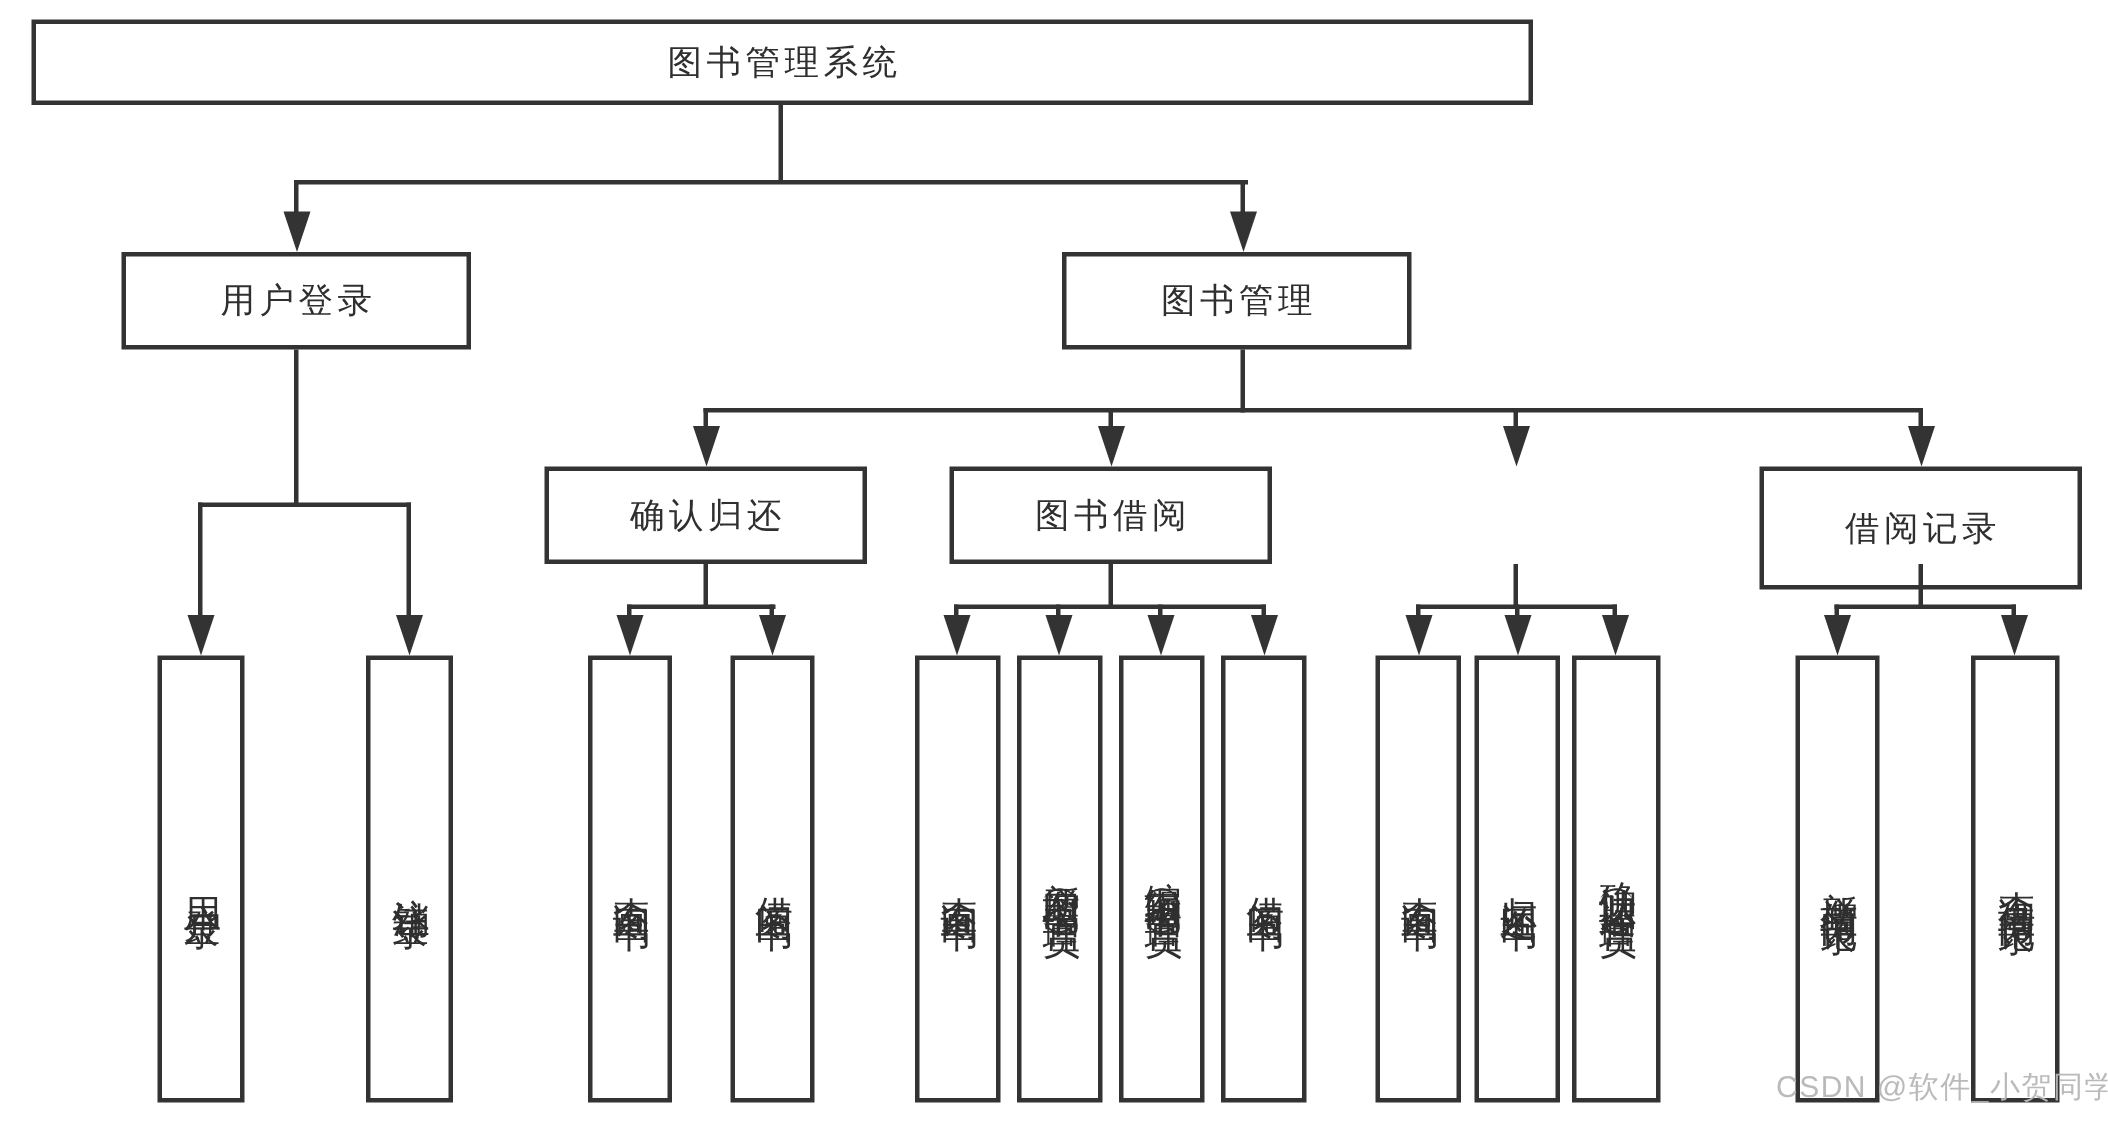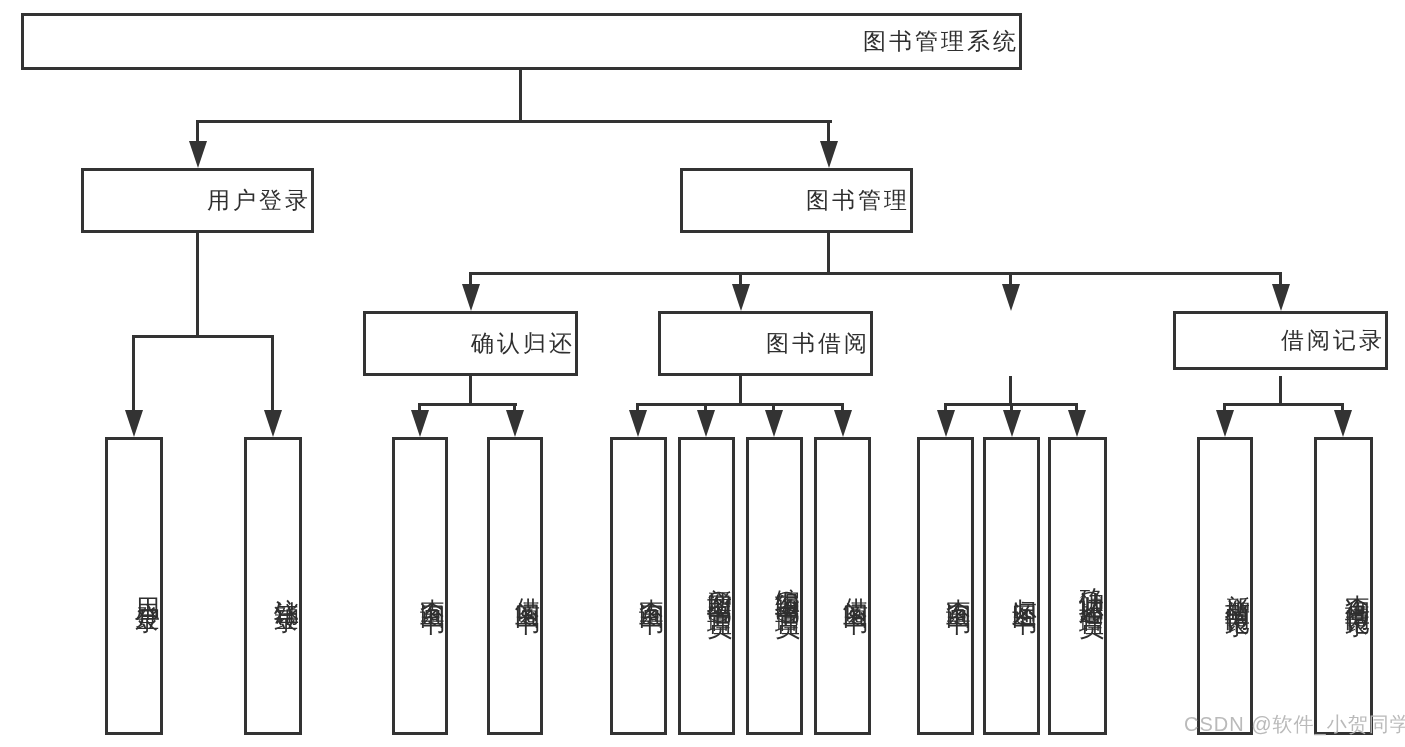--- a/index.html
+++ b/index.html
@@ -14,21 +14,21 @@
     position: absolute; left: 0; top: 0;
     width: 1405px; height: 747px;
   }
   .box {
     position: absolute;
     box-sizing: border-box;
     border: 3px solid #333333;
     background: #ffffff;
     display: flex;
     align-items: center;
-    justify-content: flex-end;
+    justify-content: center;
     color: #2f2f2f;
   }
   .hlabel {
     font-size: 23px;
     letter-spacing: 3px;
     text-indent: 3px; 
     white-space: nowrap;
   }
   .vlabel {
     writing-mode: vertical-rl;
@@ -71,34 +71,34 @@
 <div id="canvas">
 
   <div class="box" style="left:21px; top:13px; width:1001px; height:57px;">
     <span class="hlabel">图书管理系统</span>
   </div>
 
   <div class="box" style="left:81px; top:168px; width:233px; height:65px;">
     <span class="hlabel">用户登录</span>
   </div>
 
-  <div class="box" style="left:680px; top:168px; width:233px; height:65px;">
+  <div class="box" style="left:708px; top:168px; width:233px; height:65px;">
     <span class="hlabel">图书管理</span>
   </div>
 
   <div class="box" style="left:363px; top:311px; width:215px; height:65px;">
     <span class="hlabel">确认归还</span>
   </div>
 
-  <div class="box" style="left:633px; top:311px; width:215px; height:65px;margin-left:25px;">
+  <div class="box" style="left:633px; top:311px; width:215px; height:65px;">
     <span class="hlabel">图书借阅</span>
   </div>
 
 
-  <div class="box" style="left:1173px; top:311px; width:215px; height:59px;">
+  <div class="box" style="left:1173px; top:311px; width:215px; height:82px;">
     <span class="hlabel">借阅记录</span>
   </div>
 
   <div class="box" style="left:105px; top:437px; width:58px; height:298px;">
     <span class="vlabel">用户登录</span>
   </div>
   <div class="box" style="left:244px; top:437px; width:58px; height:298px;">
     <span class="vlabel">注销登录</span>
   </div>
 

